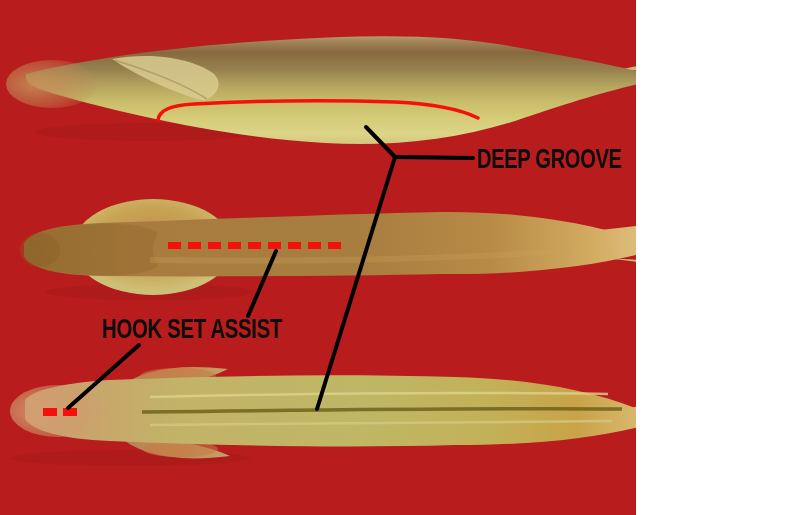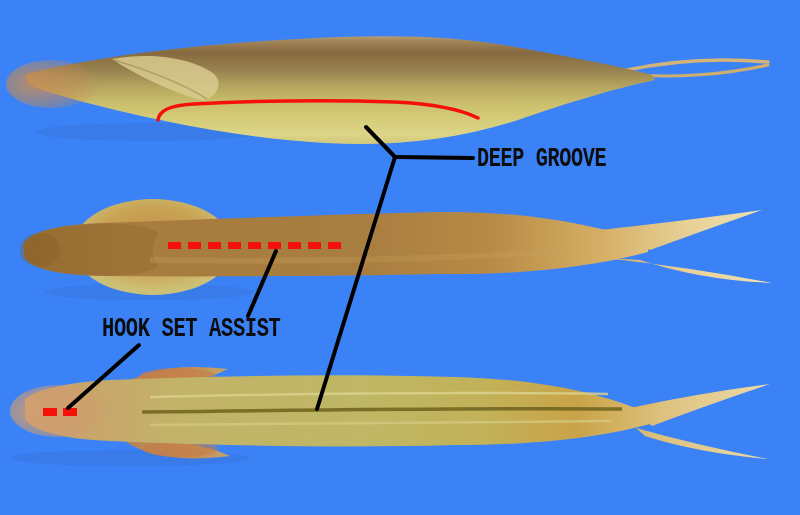--- a/index.html
+++ b/index.html
@@ -1,21 +1,21 @@
 <!DOCTYPE html>
 <html><head>
 <meta charset="utf-8">
 <style>
   html,body{margin:0;padding:0;background:#ffffff;}
   .stage{
     position:relative;
-    width:800px;height:515px;
-    background:#3b82f6;
+    width:636px;height:515px;
+    background:#b91c1c;
     overflow:hidden;
-    font-family:Liberation Mono, monospace;
+    font-family:Liberation Sans, sans-serif;
   }
   .stage svg{position:absolute;left:0;top:0;}
   .callout{
     position:absolute;
     font-weight:bold;
     font-size:28px;
     line-height:1;
     letter-spacing:-0.5px;
     color:#0d0d0d;
     transform-origin:left top;

